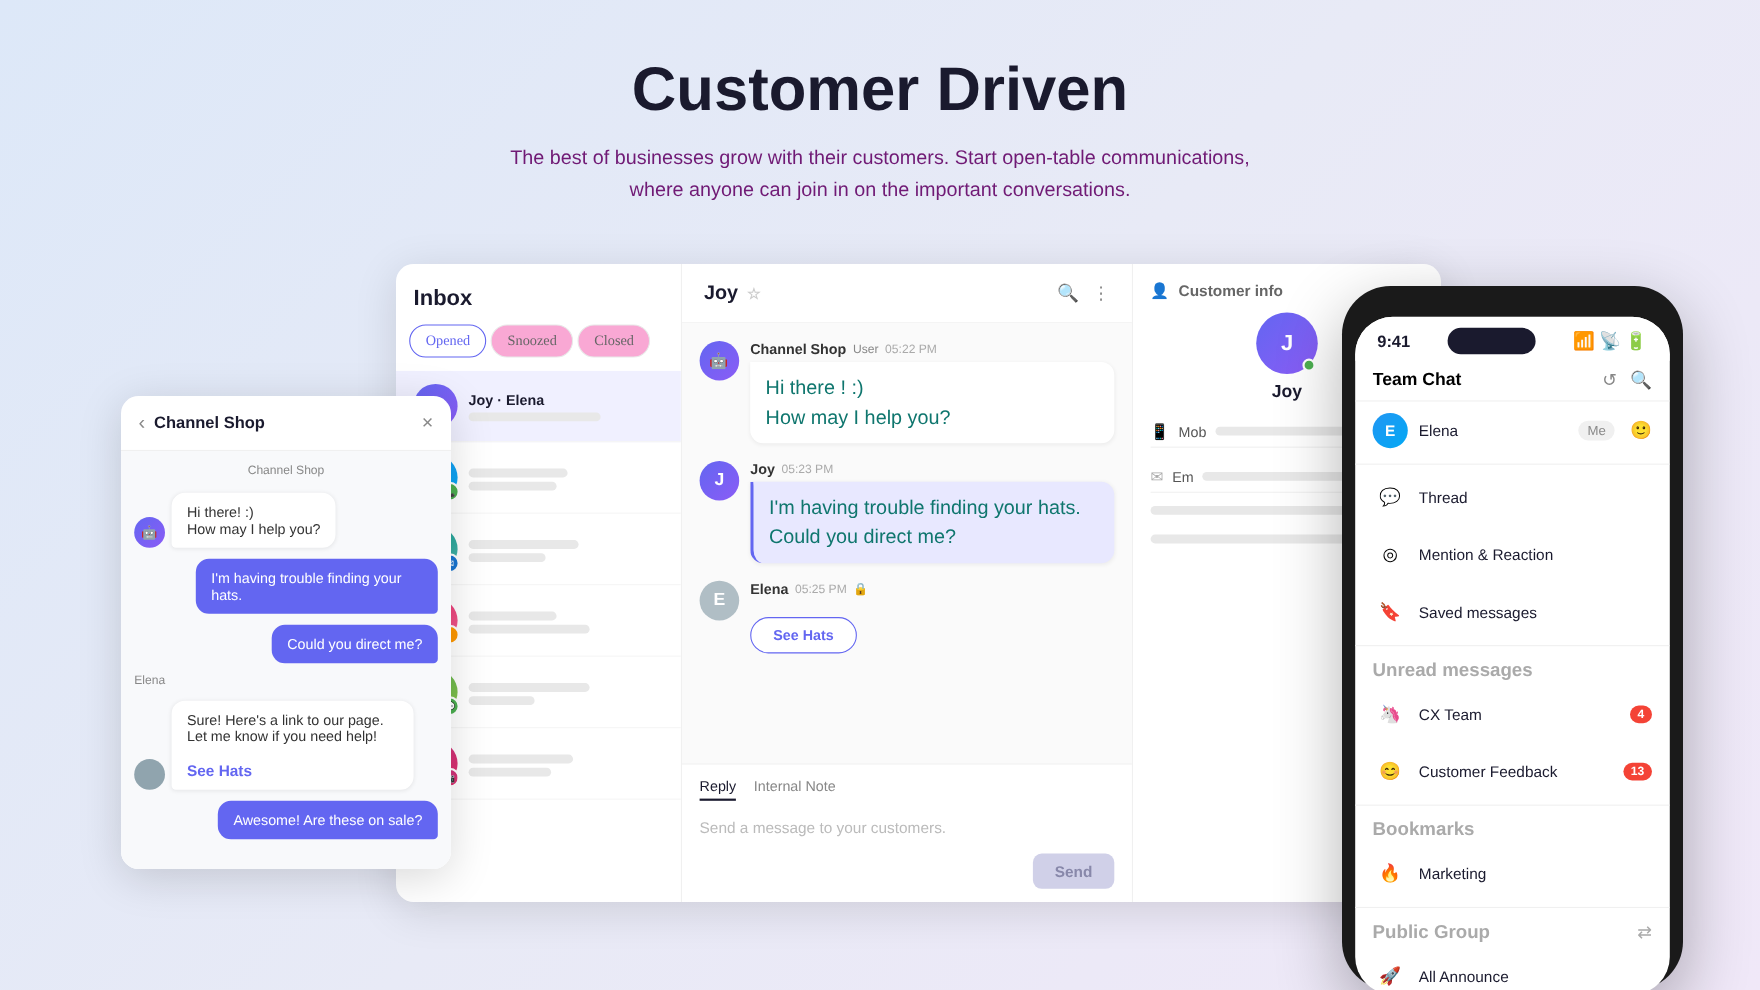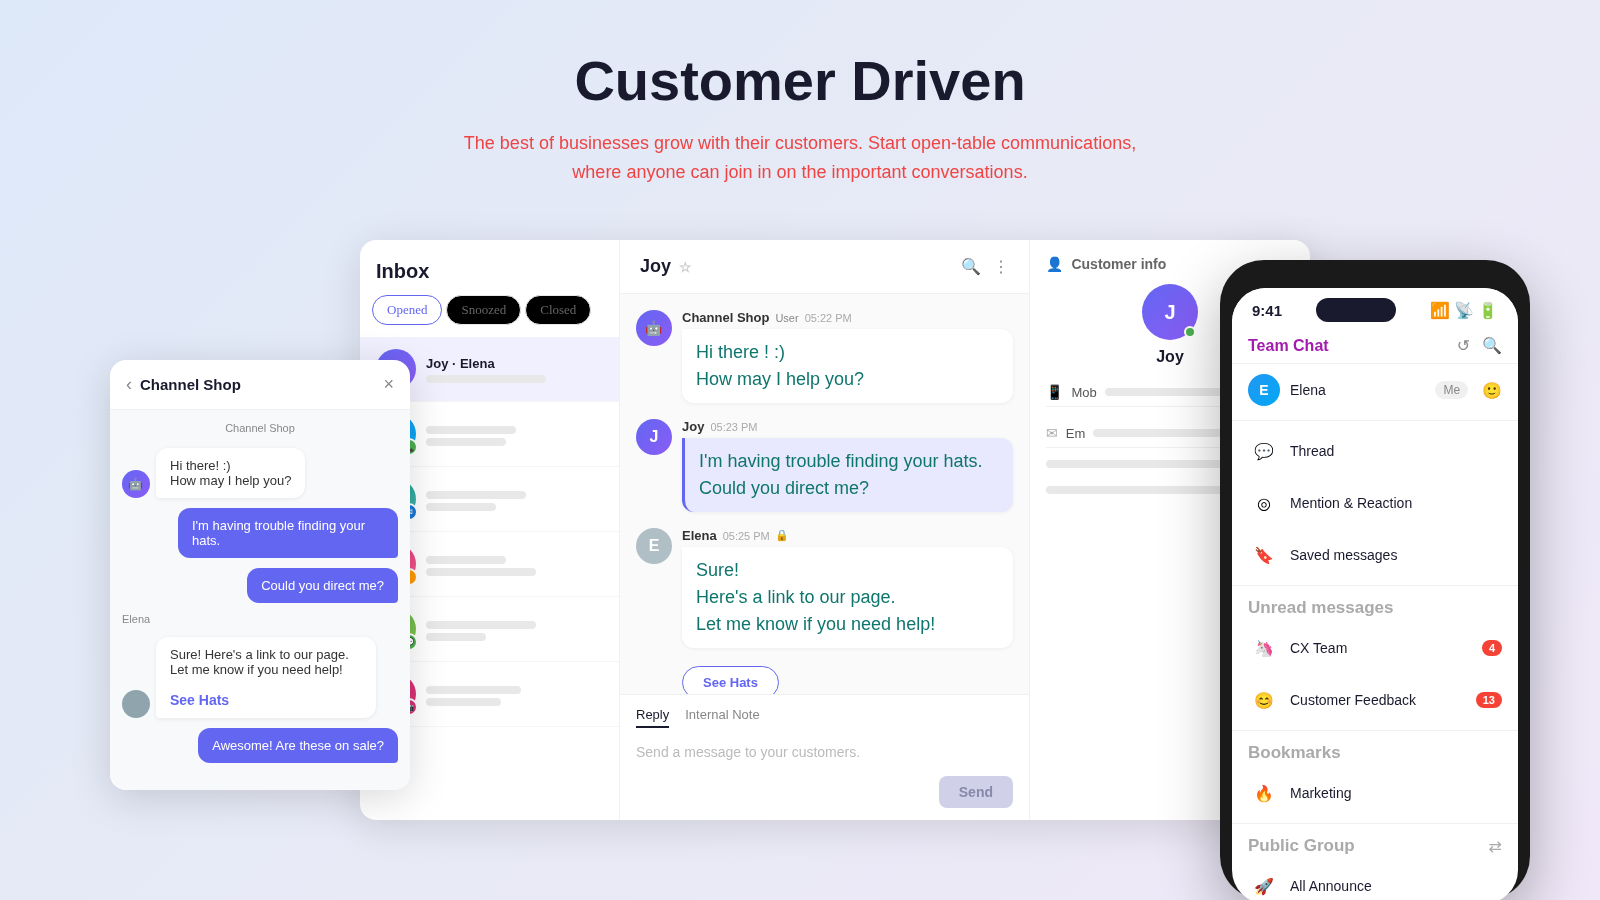--- a/index.html
+++ b/index.html
@@ -18,21 +18,21 @@
       padding: 48px 0 32px;
     }
     .header h1 {
       font-size: 56px;
       font-weight: 800;
       color: #1a1a2e;
       margin-bottom: 16px;
     }
     .header p {
       font-size: 18px;
-      color: #ef4444;
+      color: #701a75;
       line-height: 1.6;
       max-width: 700px;
       margin: 0 auto;
     }
 
     
     .ui-area {
       position: absolute;
       top: 240px;
       left: 50%;
@@ -198,21 +198,21 @@
       font-family: Liberation Serif, serif;
     }
     .inbox-tab {
       padding: 6px 14px;
       border-radius: 20px;
       font-size: 13px;
       font-weight: 500;
       cursor: pointer;
       border: 1px solid #e8e8e8;
       color: #666;
-      background: #000000;
+      background: #f9a8d4;
     }
     .inbox-tab.active {
       background: #fff;
       border: 1px solid #6366f1;
       color: #6366f1;
     }
     .inbox-list {
       flex: 1;
       overflow-y: auto;
     }
@@ -539,21 +539,21 @@
     .phone-header {
       display: flex;
       align-items: center;
       justify-content: space-between;
       padding: 8px 16px 8px;
       border-bottom: 1px solid #f0f0f0;
     }
     .phone-header-title {
       font-size: 16px;
       font-weight: 700;
-      color: #a21caf;
+      color: #000000;
     }
     .phone-header-actions {
       display: flex;
       gap: 12px;
       color: #888;
     }
     .phone-list {
       flex: 1;
       overflow-y: auto;
       padding: 0;
@@ -773,21 +773,20 @@
         </div>
 
         <div class="msg-row">
           <div class="msg-agent-avatar" style="background:#b0bec5;display:flex;align-items:center;justify-content:center;color:#fff;font-weight:700">E</div>
           <div class="msg-content">
             <div class="msg-meta">
               <span class="msg-name">Elena</span>
               <span class="msg-time">05:25 PM</span>
               <span style="font-size:11px;color:#aaa">🔒</span>
             </div>
-            <div class="msg-bubble agent">Sure!<br>Here's a link to our page.<br>Let me know if you need help!</div>
             <div style="margin-top:10px">
               <button class="see-hats-btn">See Hats</button>
             </div>
           </div>
         </div>
       </div>
 
       <div class="chat-input-area">
         <div class="chat-input-tabs">
           <div class="chat-input-tab active">Reply</div>

